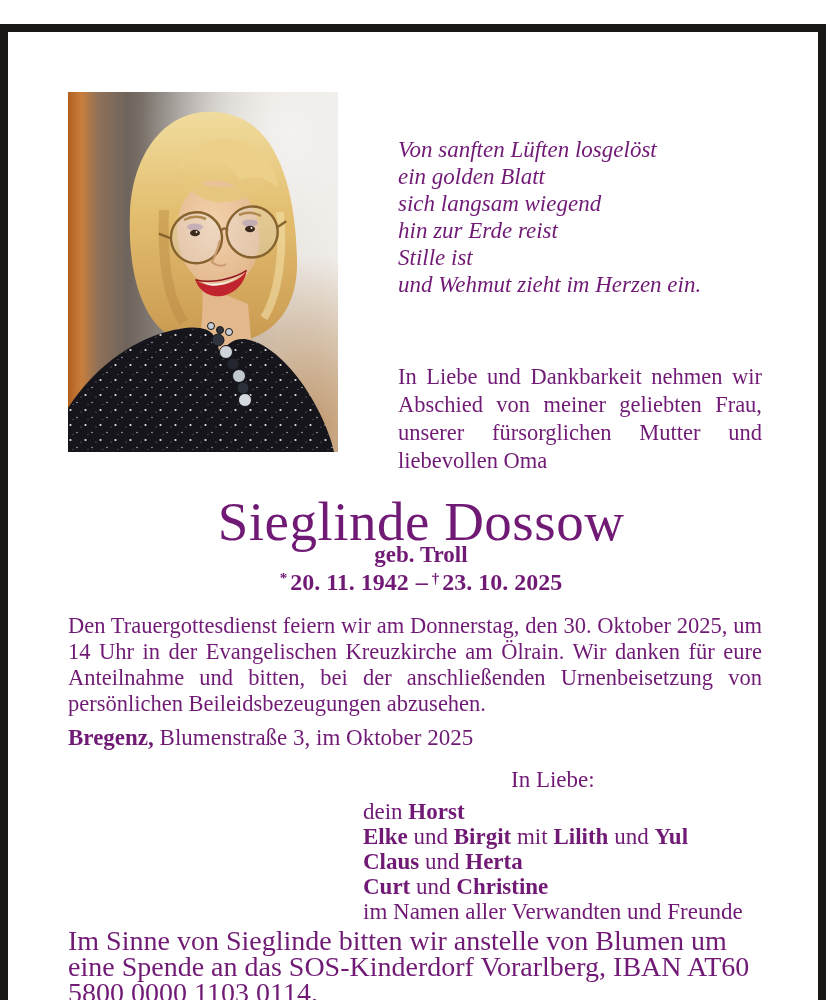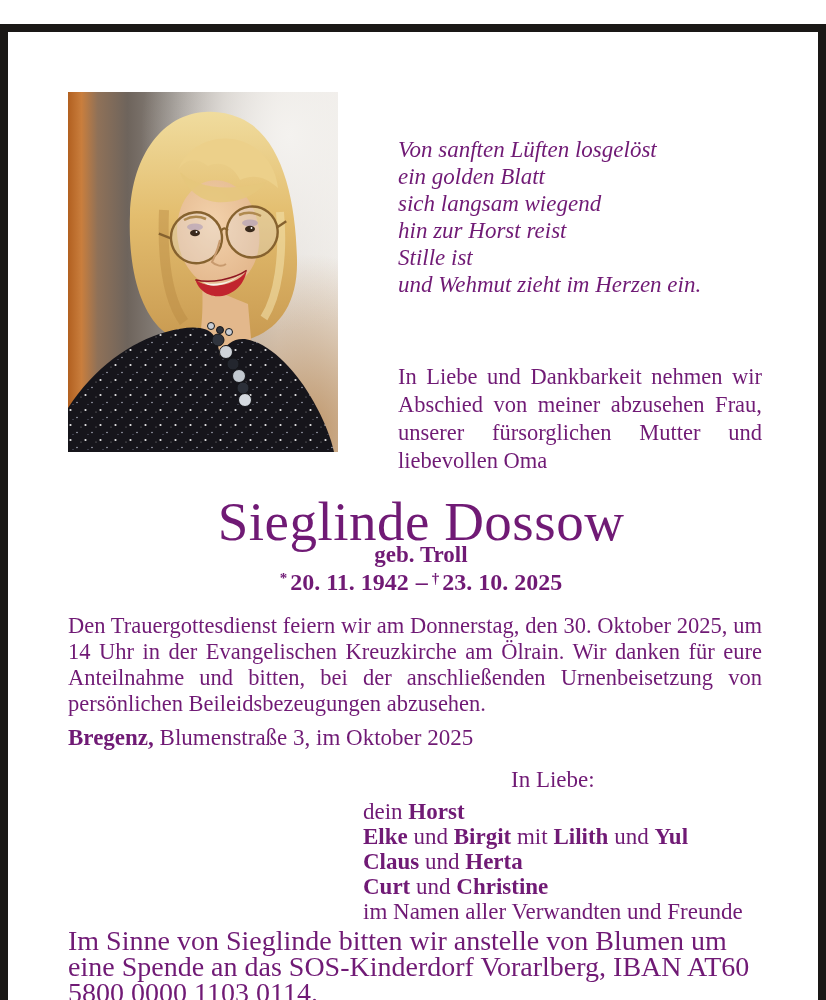--- a/index.html
+++ b/index.html
@@ -170,26 +170,26 @@
           <path d="M133 186 C 142 193 164 193 174 184 C 166 192 148 195 140 191 Z" fill="#f7f2ea"></path>
           <path d="M128 184 C 142 190 166 189 180 182" fill="none" stroke="#8e1620" stroke-width="1.5"></path>
         </g>
       </svg>
     </figure>
 
     <div class="poem">
       <div>Von sanften Lüften losgelöst</div>
       <div>ein golden Blatt</div>
       <div>sich langsam wiegend</div>
-      <div>hin zur Horst reist</div>
+      <div>hin zur Erde reist</div>
       <div>Stille ist</div>
       <div>und Wehmut zieht im Herzen ein.</div>
     </div>
 
-    <p class="intro">In Liebe und Dankbarkeit nehmen wir Abschied von meiner abzusehen Frau, unserer fürsorglichen Mutter und liebevollen Oma</p>
+    <p class="intro">In Liebe und Dankbarkeit nehmen wir Abschied von meiner geliebten Frau, unserer fürsorglichen Mutter und liebevollen Oma</p>
 
     <h1 class="name">Sieglinde Dossow</h1>
     <div class="maiden">geb. Troll</div>
 
     <div class="dates">
       <span class="sym">*</span><span>20. 11. 1942</span><span class="dash">–</span><span class="sym">†</span><span>23. 10. 2025</span>
     </div>
 
     <p class="announcement">Den Trauergottesdienst feiern wir am Donnerstag, den 30. Oktober 2025, um 14 Uhr in der Evangelischen Kreuzkirche am Ölrain. Wir danken für eure Anteilnahme und bitten, bei der anschließenden Urnenbeisetzung von persönlichen Beileidsbezeugungen abzusehen.</p>
 

